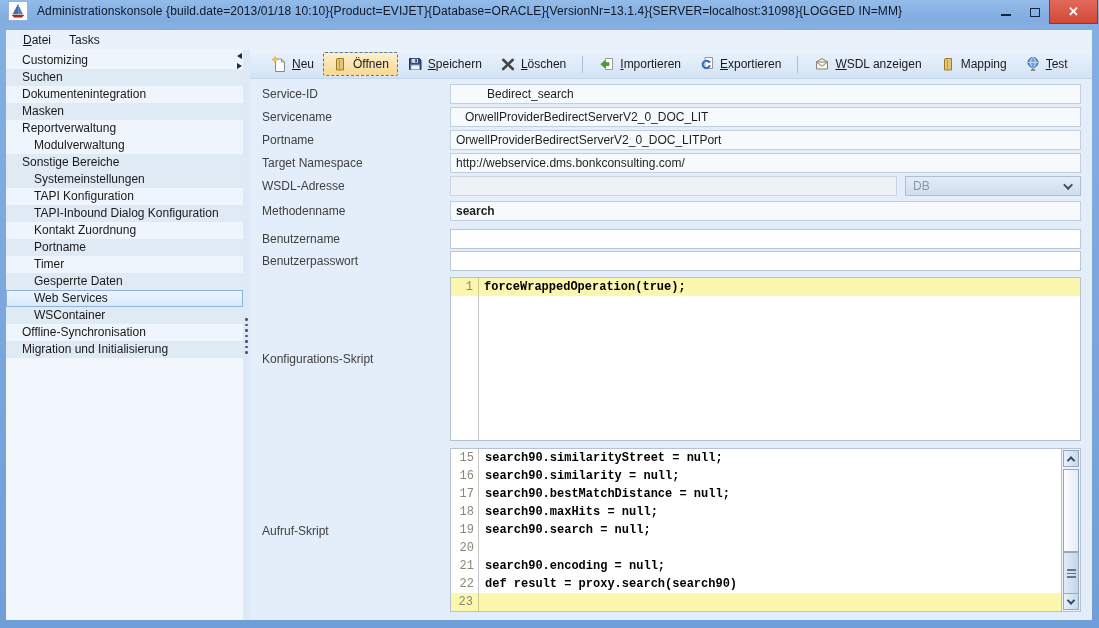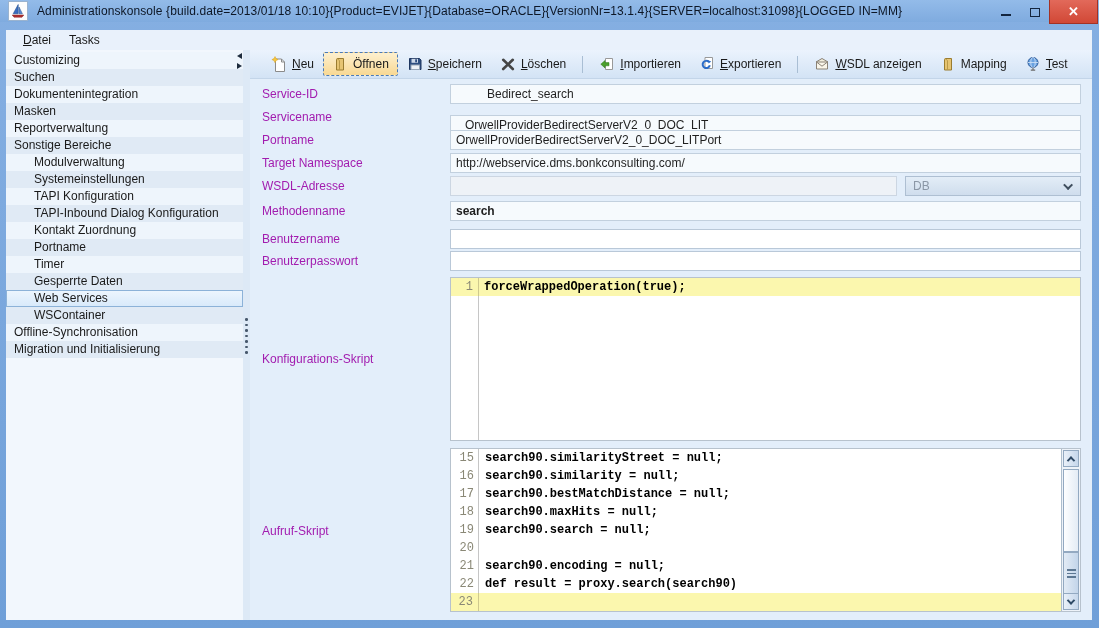--- a/index.html
+++ b/index.html
@@ -31,21 +31,21 @@
   .menubar { position:absolute; top:30px; left:6px; right:7px; height:20px;
     background:#e9f1fb; display:flex; align-items:center; padding-left:8px; }
   .menu-item { padding:2px 9px; }
   .mn { display:inline-block; }
   .mn::first-letter { text-decoration:underline; }
 
   
   .main { position:absolute; top:50px; left:6px; right:7px; bottom:8px; display:flex; }
 
   .sidebar { width:237px; background:#f2f7fd; position:relative; padding-top:2px; overflow:hidden; }
-  .side-item { height:17px; line-height:17px; padding-left:8px; white-space:nowrap; overflow:hidden; background:#eef5fc; }
+  .side-item { height:17px; line-height:17px; padding-left:16px; white-space:nowrap; overflow:hidden; background:#eef5fc; }
   .side-item.odd { background:#e0eaf5; }
   .side-item.lvl1 { padding-left:28px; }
   .side-item.selected { background:linear-gradient(#eef6fe,#d7e9fa); box-shadow:inset 0 0 0 1px #8cb2d8; }
   .collapse-arrows { position:absolute; top:3px; right:1px; display:flex; flex-direction:column; gap:4px; }
   .tri { width:0; height:0; }
   .tri-left  { border-right:5px solid #1d2c3d; border-top:3px solid transparent; border-bottom:3px solid transparent; }
   .tri-right { border-left:5px solid #1d2c3d; border-top:3px solid transparent; border-bottom:3px solid transparent; }
 
   .splitter { width:7px; background:#dde9f6; position:relative; }
   .grip { position:absolute; top:268px; left:2px; display:flex; flex-direction:column; gap:3px; }
@@ -57,21 +57,21 @@
   .toolbar { height:29px; background:linear-gradient(#ebf3fd,#d3e3f5);
     border-bottom:1px solid #c3d5e9; display:flex; align-items:center; padding-left:12px; flex:0 0 auto; }
   .tbtn { display:flex; align-items:center; gap:5px; padding:3px 8px; border:1px solid transparent; border-radius:2px; }
   .tbtn.focused { background:linear-gradient(#fdf0cf,#f8d globalization893); background:linear-gradient(#fdf0cf,#f8d893);
     border:1px dashed #4a7ab8; }
   .tbtn svg { display:block; }
   .tsep { width:1px; height:17px; background:#a9bed4; margin:0 7px; }
 
   
   .form { position:relative; flex:1; }
-  .flabel { position:absolute; left:12px; white-space:nowrap; color:#a21caf; }
+  .flabel { position:absolute; left:12px; white-space:nowrap; color:#404040; }
   .fld { position:absolute; left:200px; width:631px; height:20px;
     border:1px solid #c2d0de; background:#f6fafd; padding:0 5px;
     font-family:"Liberation Sans",sans-serif; font-size:12px; color:#1f1f1f; }
   .fld.white { background:#ffffff; border-color:#b9c8d8; }
   .fld.disabled { background:#eef2f7; border-color:#ccd6e2; width:447px; }
   .dropdown { position:absolute; left:655px; width:176px; height:20px;
     background:linear-gradient(#e3edf7,#cfdded); border:1px solid #aebfd2;
     display:flex; align-items:center; padding:0 7px; color:#8b97a6; }
   .dd-chev { margin-left:auto; width:7px; height:7px; border-left:2px solid #3f4e5e;
     border-bottom:2px solid #3f4e5e; transform:rotate(-45deg) translateY(-2px); }
@@ -139,22 +139,22 @@
   </div>
 
   <div class="main">
 
     <div class="sidebar">
       <div class="side-item">Customizing</div>
       <div class="side-item odd">Suchen</div>
       <div class="side-item">Dokumentenintegration</div>
       <div class="side-item odd">Masken</div>
       <div class="side-item">Reportverwaltung</div>
+      <div class="side-item lvl1">Modulverwaltung</div>
       <div class="side-item odd">Sonstige Bereiche</div>
-      <div class="side-item lvl1">Modulverwaltung</div>
       <div class="side-item lvl1 odd">Systemeinstellungen</div>
       <div class="side-item lvl1">TAPI Konfiguration</div>
       <div class="side-item lvl1 odd">TAPI-Inbound Dialog Konfiguration</div>
       <div class="side-item lvl1">Kontakt Zuordnung</div>
       <div class="side-item lvl1 odd">Portname</div>
       <div class="side-item lvl1">Timer</div>
       <div class="side-item lvl1 odd">Gesperrte Daten</div>
       <div class="side-item lvl1 selected">Web Services</div>
       <div class="side-item lvl1 odd">WSContainer</div>
       <div class="side-item">Offline-Synchronisation</div>
@@ -270,21 +270,21 @@
           <span class="mn">Test</span>
         </span>
       </div>
 
       <div class="form">
 
         <span class="flabel" style="top:8px">Service-ID</span>
         <input class="fld" style="top: 5px; padding-left: 36px;" value="Bedirect_search">
 
         <span class="flabel" style="top:31px">Servicename</span>
-        <input class="fld" style="top: 36px; padding-left: 14px;" value="OrwellProviderBedirectServerV2_0_DOC_LIT">
+        <input class="fld" style="top: 28px; padding-left: 14px;" value="OrwellProviderBedirectServerV2_0_DOC_LIT">
 
         <span class="flabel" style="top:54px">Portname</span>
         <input class="fld" style="top: 51px;" value="OrwellProviderBedirectServerV2_0_DOC_LITPort">
 
         <span class="flabel" style="top:77px">Target Namespace</span>
         <input class="fld" style="top: 74px;" value="http://webservice.dms.bonkconsulting.com/">
 
         <span class="flabel" style="top:100px">WSDL-Adresse</span>
         <input class="fld disabled" style="top: 97px;" value="">
         <div class="dropdown" style="top:97px">

